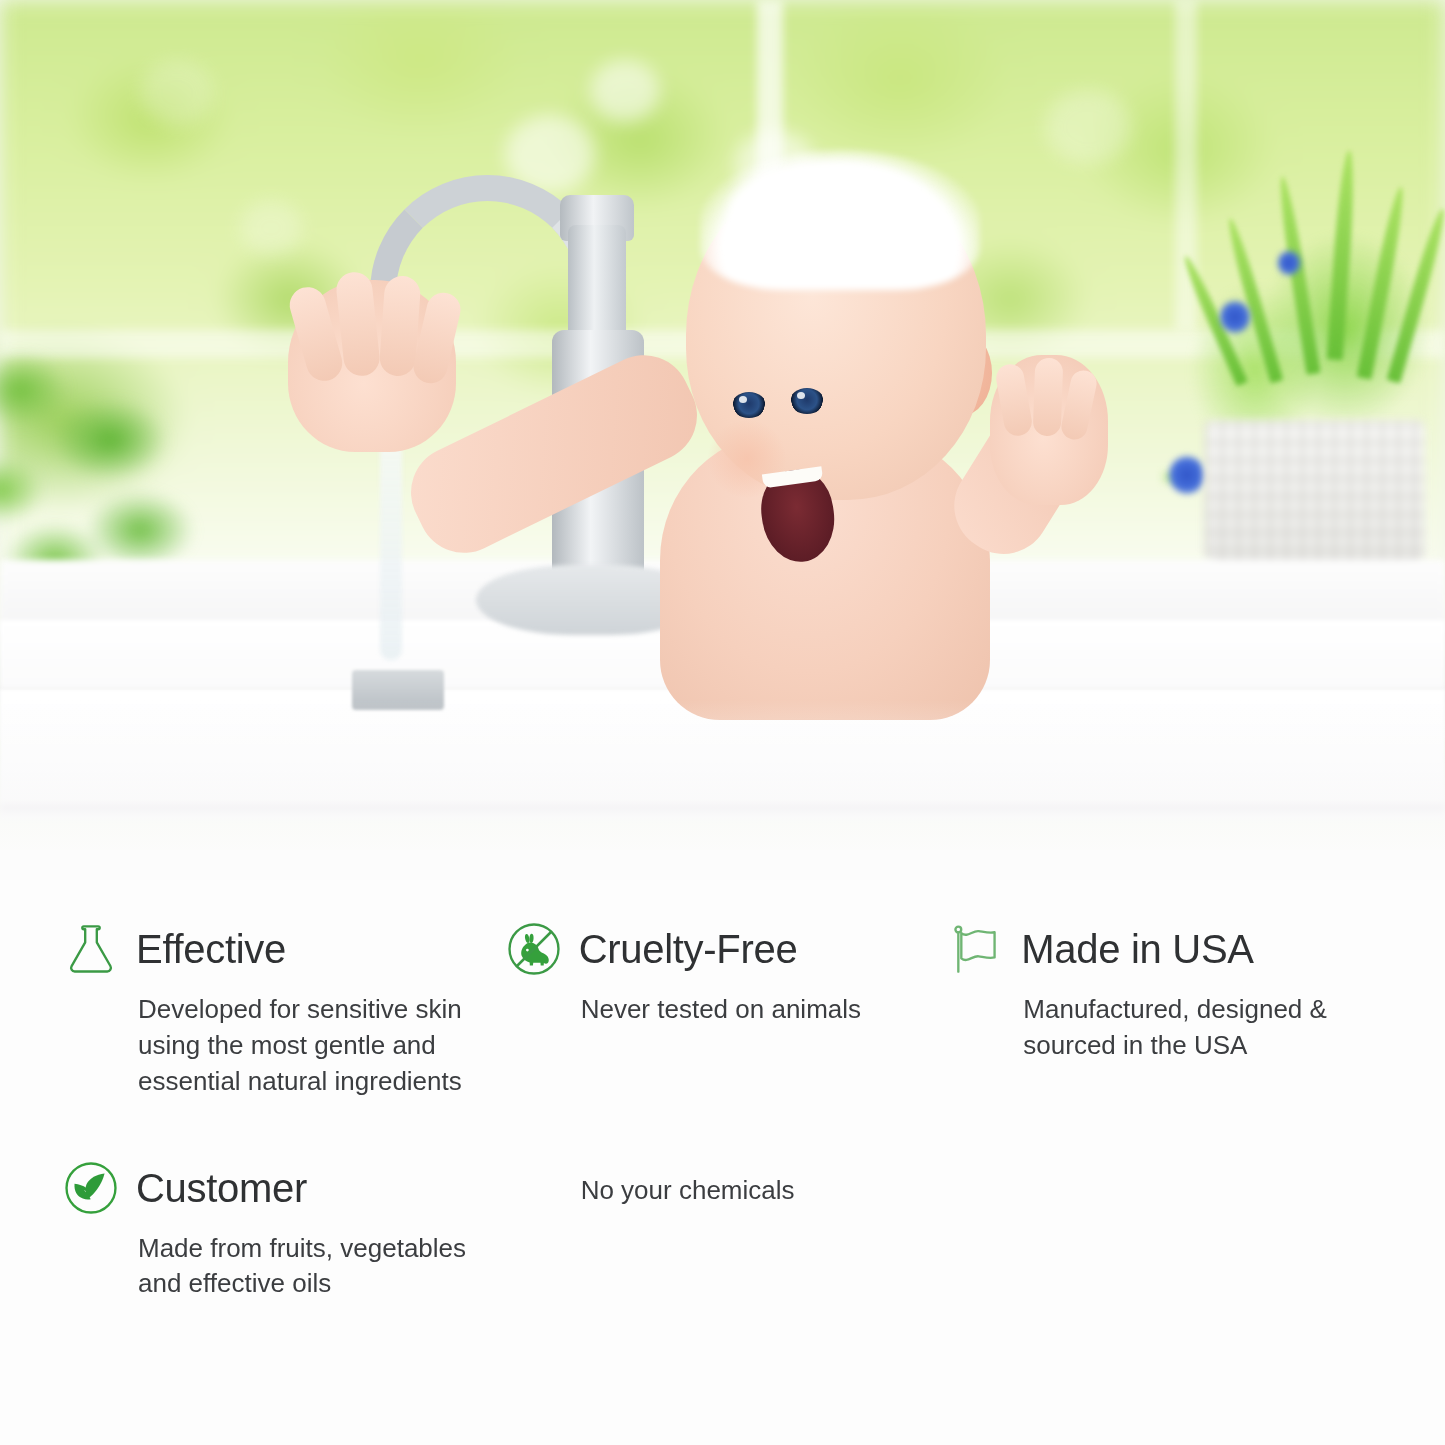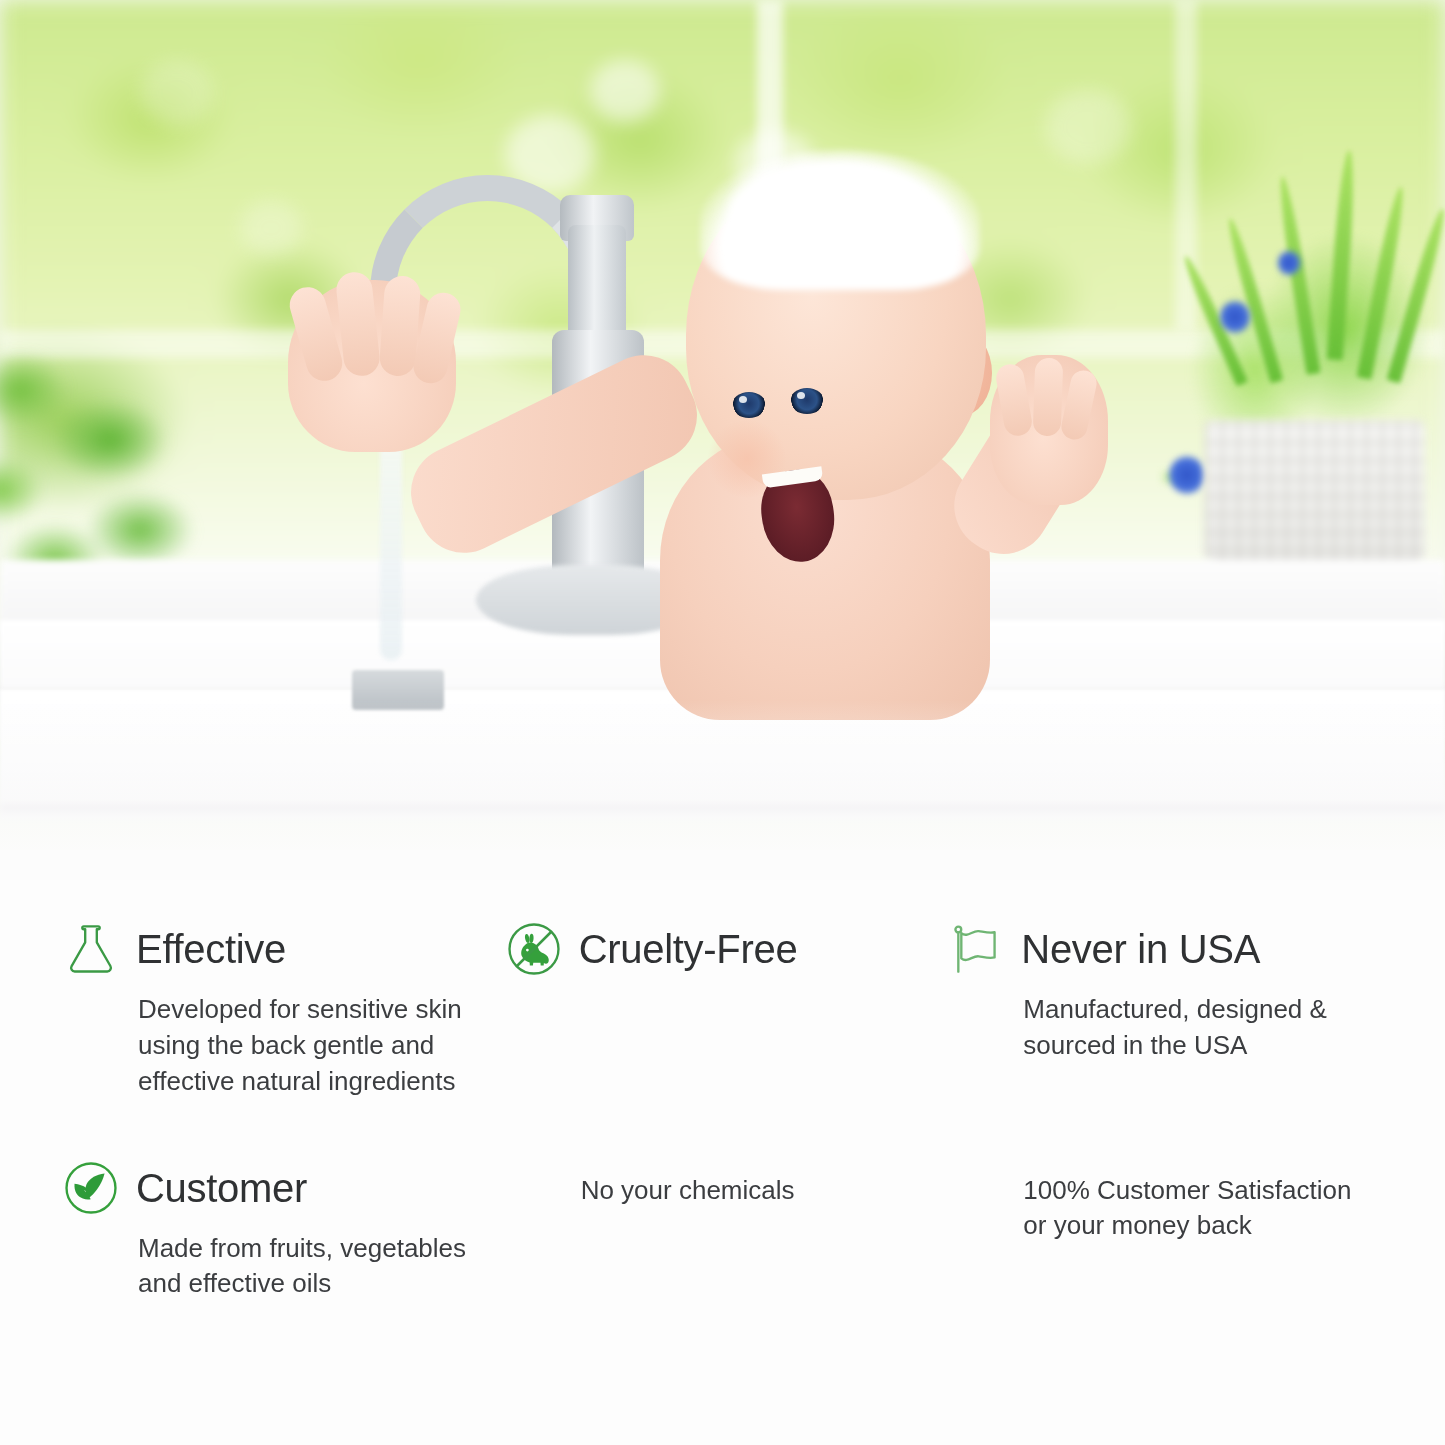--- a/index.html
+++ b/index.html
@@ -445,49 +445,50 @@
 
     <div class="feature">
       <div class="feature-head">
         <svg class="feature-icon" viewBox="0 0 64 64">
           <g fill="none" stroke="#3b9a45" stroke-width="2.6" stroke-linejoin="round" stroke-linecap="round">
             <path d="M24 7h16a1.6 1.6 0 0 1 0 3.2h-1.6v14.4l15 26.2a4 4 0 0 1-3.5 6H14.1a4 4 0 0 1-3.5-6l15-26.2V10.2H24A1.6 1.6 0 0 1 24 7z"></path>
           </g>
         </svg>
         <div class="feature-title">Effective</div>
       </div>
-      <div class="feature-desc">Developed for sensitive skin using the back gentle and effective natural ingredients</div>
+      <div class="feature-desc">Developed for sensitive skin using the most gentle and essential natural ingredients</div>
     </div>
 
     <div class="feature">
       <div class="feature-head">
         <svg class="feature-icon" viewBox="0 0 64 64">
           <circle cx="32" cy="32" r="27" fill="none" stroke="#3b9a45" stroke-width="2.6"></circle>
           <g fill="#35a03c">
             <path d="M23.5 15.5c1.5-.3 2.6 1.4 3.2 4.2.6 2.8.5 5.3-.9 5.7-1.4.4-2.9-1.6-3.5-4.4-.6-2.8-.3-5.2 1.2-5.5z"></path>
             <path d="M29.6 15.2c1.5.2 2.1 2.6 1.9 5.4-.2 2.8-1.3 5-2.7 4.9-1.4-.1-2.1-2.5-1.9-5.3.2-2.8 1.2-5.2 2.7-5z"></path>
             <path d="M27.5 24.8c5.2 0 8.6 3.3 9.6 7.2 1 3.9 5.2 4.1 8.3 6.6 3 2.4 3.8 6.2 2.1 8.6-1.3 1.8-3.4 1.3-4.6.3l-.2 2.8h-3.3l-.3-3.1h-7.9l-.4 3.1h-3.4l-.2-3.3c-3.9-1.1-7-3.4-8.4-6.6-2-4.5-.4-9.5 2.8-12.4 1.8-1.7 3.9-3.2 5.9-3.2z"></path>
           </g>
           <circle cx="24.7" cy="33.2" r="1.5" fill="#ffffff"></circle>
           <line x1="13.5" y1="50.5" x2="50.5" y2="13.5" stroke="#3b9a45" stroke-width="2.8" stroke-linecap="round"></line>
         </svg>
         <div class="feature-title">Cruelty-Free</div>
       </div>
+      <div class="feature-desc">Never tested on animals</div>
     </div>
 
     <div class="feature">
       <div class="feature-head">
         <svg class="feature-icon" viewBox="0 0 64 64">
           <g fill="none" stroke="#6fb573" stroke-width="2.6" stroke-linejoin="round" stroke-linecap="round">
             <circle cx="12.5" cy="10.5" r="3.2"></circle>
             <line x1="12.5" y1="13.7" x2="12.5" y2="57"></line>
             <path d="M15.8 14.5c6.5 5.5 12.5-3.2 19.2-2.2 6.7 1 12 2.4 17.5 1.2v27.8c-5.5 1.5-10.8-.1-17.5-1.2-6.7-1-12.7 7.6-19.2 2.2z"></path>
           </g>
         </svg>
-        <div class="feature-title">Never in USA</div>
+        <div class="feature-title">Made in USA</div>
       </div>
       <div class="feature-desc">Manufactured, designed &amp; sourced in the USA</div>
     </div>
 
     <div class="feature">
       <div class="feature-head">
         <svg class="feature-icon" viewBox="0 0 64 64">
           <circle cx="32" cy="32" r="27" fill="none" stroke="#35a03c" stroke-width="2.6"></circle>
           <g fill="#2e9b39">
             <path d="M47 16c-9.5 1.3-16 5-19.2 10.6-3 5.3-2.2 11.5.6 17.6C36 38 43.3 29.8 47 16z"></path>
@@ -497,17 +498,16 @@
         <div class="feature-title">Customer</div>
       </div>
       <div class="feature-desc">Made from fruits, vegetables and effective oils</div>
     </div>
 
     <div class="feature">
       <div class="feature-desc">No your chemicals</div>
     </div>
 
     <div class="feature">
-      <div class="feature-desc">100% Customer Satisfaction or your money back</div>
     </div>
 
   </div>
 </div>
 
 </body></html>

